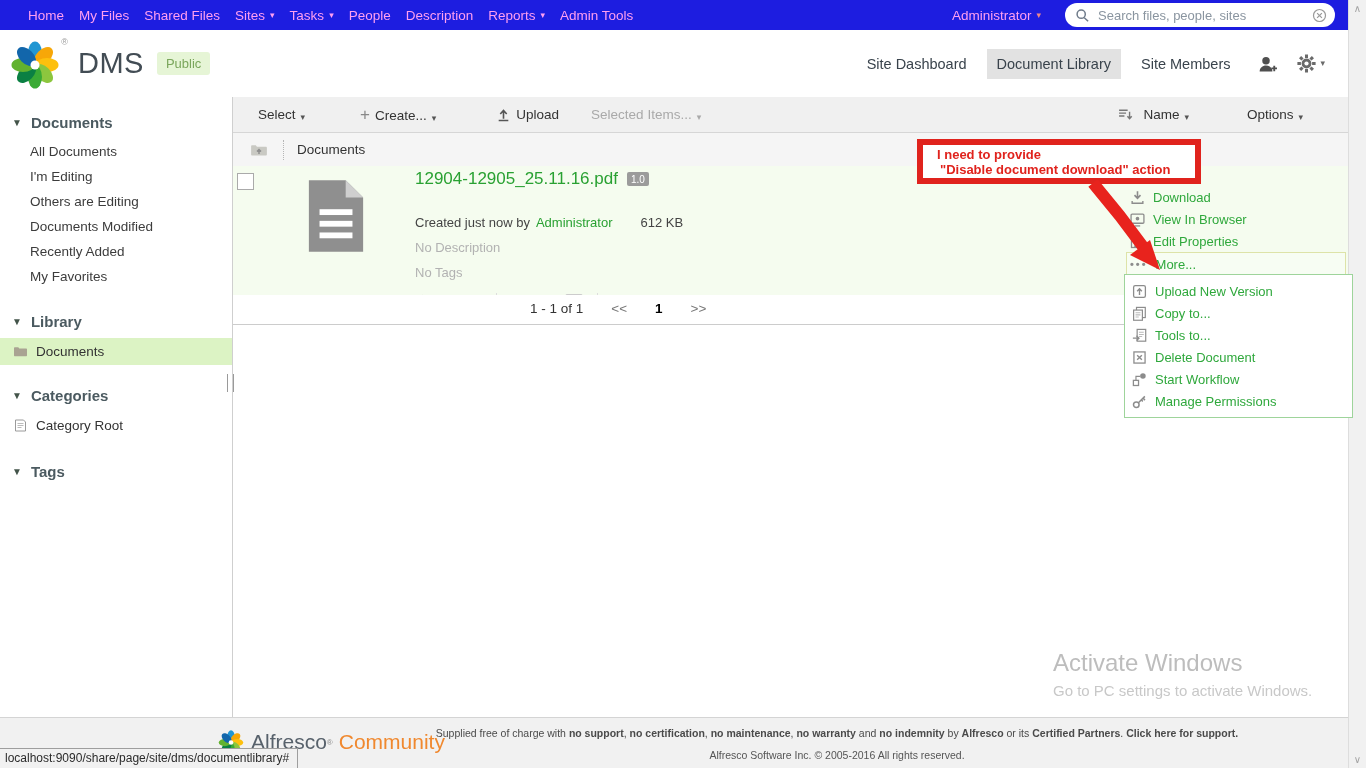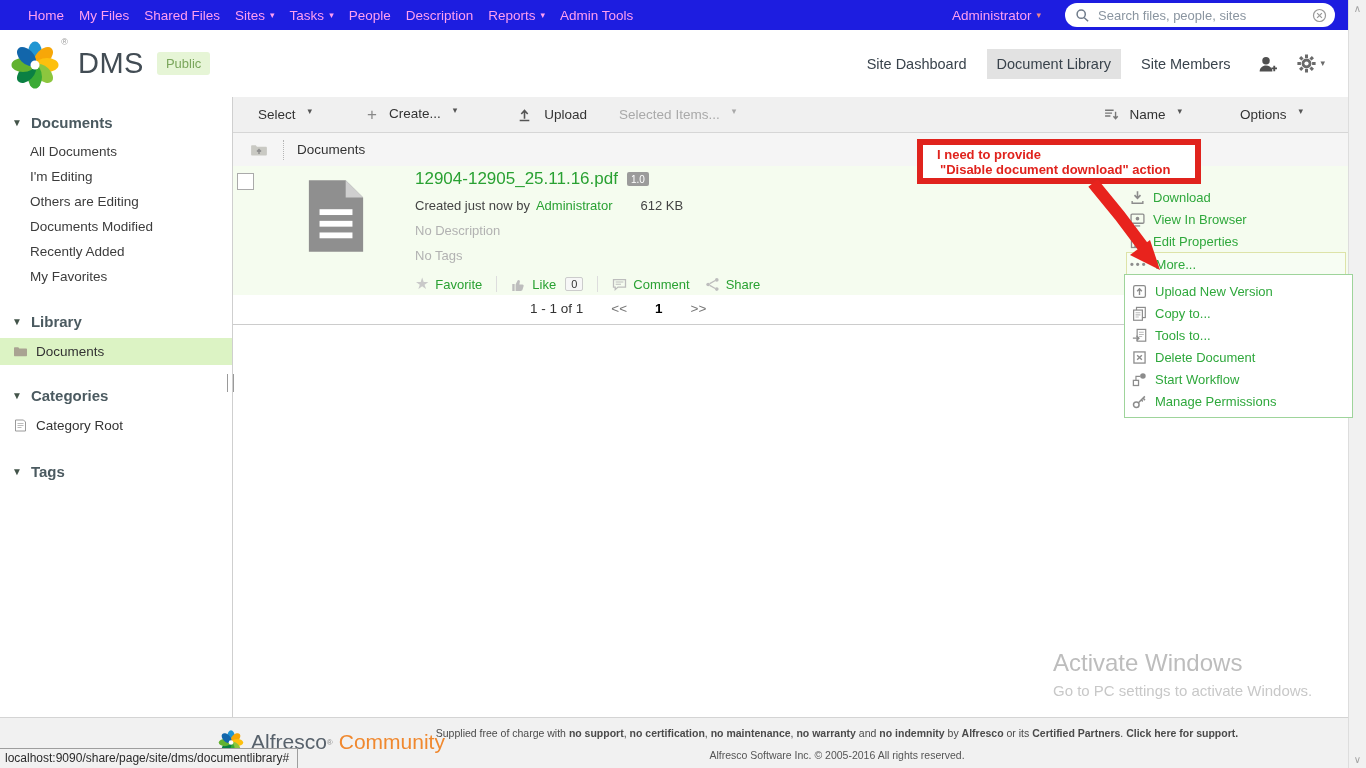--- a/index.html
+++ b/index.html
@@ -43,41 +43,41 @@
   .side-item{font-size:13.5px;color:#3c3c3c;padding:5px 0 5px 30px;cursor:pointer}
   .side-row{display:flex;align-items:center;gap:8px;padding:6px 0 6px 13px;font-size:13.5px;
             color:#333;cursor:pointer}
   .side-row.sel{background:#dcf3c4}
   .grip{position:absolute;left:227px;top:374px;width:5px;height:18px;
         border-left:1px solid #9a9a9a;border-right:1px solid #9a9a9a}
 
   
   .toolbar{position:absolute;left:233px;top:97px;width:1116px;height:35px;background:#f0f0f0;
            border-bottom:1px solid #d6d6d6;display:flex;align-items:center;font-size:13.5px;color:#333}
-  .tbtn{display:flex;align-items:flex-start;gap:12px;margin-left:25px;cursor:pointer;white-space:nowrap}
+  .tbtn{display:flex;align-items:flex-end;gap:5px;margin-left:25px;cursor:pointer;white-space:nowrap}
   .tbtn .caret{color:#555}
   .disabled, .disabled .caret{color:#a9a9a9}
   .tb-right{margin-left:auto;display:flex;align-items:center;padding-right:46px}
   .plus{color:#888;font-size:17px;line-height:1}
 
   
   .crumbbar{position:absolute;left:233px;top:133px;width:1116px;height:33px;background:#f5f5f5;
             border-bottom:1px solid #e0e0e0;display:flex;align-items:center}
   .crumb-sep{height:20px;border-left:1px dotted #b5b5b5;margin:0 13px 0 15px}
   .crumb-txt{font-size:13.5px;color:#333}
 
   
   .docrow{position:absolute;left:233px;top:166px;width:1116px;height:129px;background:#f5fcef}
   .chk{position:absolute;left:4px;top:7px;width:15px;height:15px;border:1px solid #aaa;background:#fff}
   .fileicon{position:absolute;left:72px;top:12px}
   .doc-info{position:absolute;left:182px;top:3px}
   .doc-title-line{display:flex;align-items:center;gap:9px}
   .doc-title{font-size:17px;color:#29a132;cursor:pointer}
   .ver{background:#9b9b9b;color:#fff;font-size:10px;padding:1.5px 4px;border-radius:2px}
-  .meta{font-size:13px;color:#444;margin-top:9px;display:flex;gap:6px;align-items:center}
+  .meta{font-size:13px;color:#444;margin-top:26px;display:flex;gap:6px;align-items:center}
   .meta .by{color:#29a132;cursor:pointer}
   .meta .size{margin-left:22px}
   .dim{font-size:13px;color:#b2b2b2;margin-top:10px}
   .social{display:flex;align-items:center;gap:9px;margin-top:13px;font-size:13px}
   .soc{display:flex;align-items:center;gap:6px;color:#29a132;cursor:pointer}
   .vsep{height:16px;border-left:1px solid #ddd;margin:0 5px}
   .star{color:#c9c9c9;font-size:16px;line-height:1}
   .like-count{border:1px solid #ccc;background:#f7f7f7;color:#333;font-size:11px;
               padding:0 5px;border-radius:2px}
 

